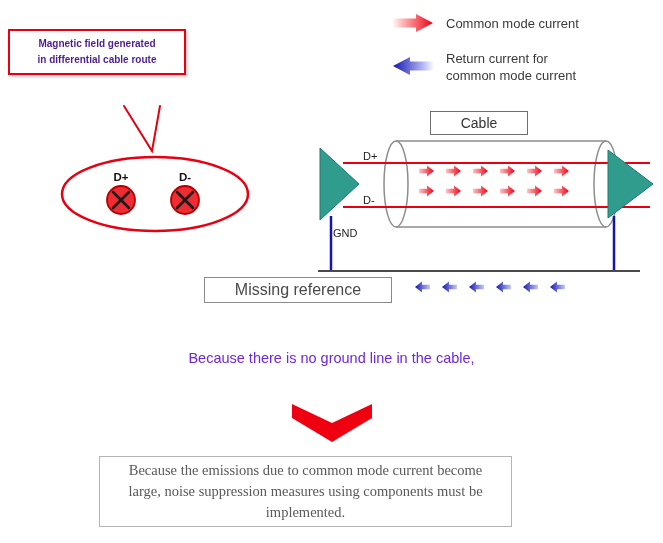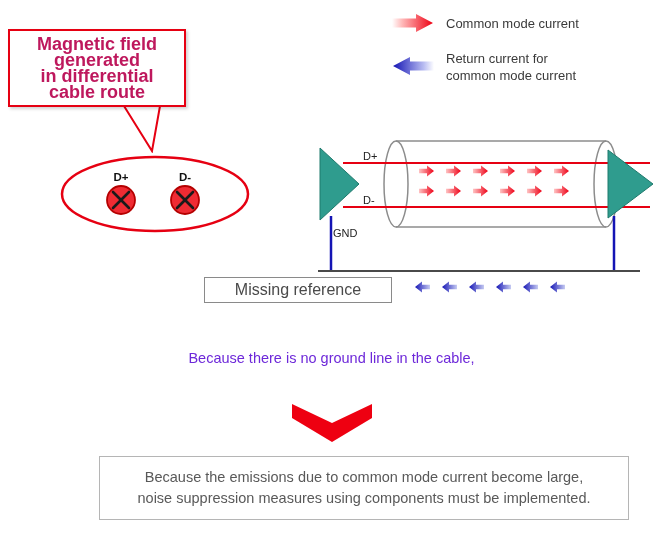--- a/index.html
+++ b/index.html
@@ -6,22 +6,22 @@
   .stage{
     position:relative;width:663px;height:543px;background:#ffffff;
     font-family:"Liberation Sans", sans-serif;overflow:hidden;
   }
   .abs{position:absolute;}
   
   .callout{
     left:8px;top:29px;width:178px;
     border:2px solid #e60012;background:#fff;
     box-shadow:2px 2px 3px rgba(0,0,0,0.18);
-    text-align:center;font-weight:bold;font-size:18px;line-height:16px;
-    color:#be185d;padding:5px 19px;box-sizing:border-box;z-index:2;
+    text-align:center;font-weight:bold;font-size:10px;line-height:16px;
+    color:#4c1d95;padding:5px 19px;box-sizing:border-box;z-index:2;
   }
   .callout-tail{left:112px;top:105px;width:60px;height:48px;z-index:1;}
   
   .legend-arrow{width:44px;height:20px;}
   .legend-red{left:391px;top:13px;}
   .legend-blue{left:391px;top:56px;}
   .legend-label{color:#3a3a3a;font-size:13px;line-height:17px;}
   .legend-label-1{left:446px;top:15px;}
   .legend-label-2{left:446px;top:50px;}
   
@@ -40,24 +40,24 @@
   
   .loop-svg{left:58px;top:152px;width:196px;height:84px;}
   .cable-svg{left:315px;top:138px;width:348px;height:165px;}
   .chevron-svg{left:291px;top:404px;width:82px;height:40px;}
   
   .caption{
     left:0;top:347px;width:663px;text-align:center;
     color:#6d28d9;font-size:14.5px;line-height:22px;
   }
   .conclusion{
-    left:99px;top:456px;width:530px;box-sizing:border-box;
+    left:99px;top:456px;width:413px;box-sizing:border-box;
     border:1px solid #b5b5b5;background:#fff;
-    padding:10px 26px;text-align:center;
-    color:#595959;font-size:14.5px;line-height:21px;
+    padding:3px 26px;text-align:center;
+    color:#595959;font-size:14.5px;line-height:21px;font-family:Liberation Serif, serif;
   }
   svg text{font-family:"Liberation Sans", sans-serif;}
 </style>
 </head>
 <body>
 
 <div class="stage">
 
   <div class="abs callout">
     <div>Magnetic field generated</div>
@@ -103,20 +103,21 @@
         <stop offset="1" stop-color="#ffffff"></stop>
       </linearGradient>
     </defs>
     <path d="M43,5.5 H19 V1 L2,10 19,19 V14.5 H43 Z" fill="url(#lgBlue)"></path>
   </svg>
   <div class="abs legend-label legend-label-2">
     <div>Return current for</div>
     <div>common mode current</div>
   </div>
 
+  <div class="abs cable-label">Cable</div>
 
   <svg class="abs cable-svg" viewBox="0 0 348 165">
     <defs>
       <linearGradient id="gRedS" x1="0" y1="0" x2="1" y2="0">
         <stop offset="0" stop-color="#ffc4c4"></stop>
         <stop offset="1" stop-color="#ee0016"></stop>
       </linearGradient>
       <linearGradient id="gBlueS" x1="0" y1="0" x2="1" y2="0">
         <stop offset="0" stop-color="#1414b4"></stop>
         <stop offset="1" stop-color="#c6cbf2"></stop>

